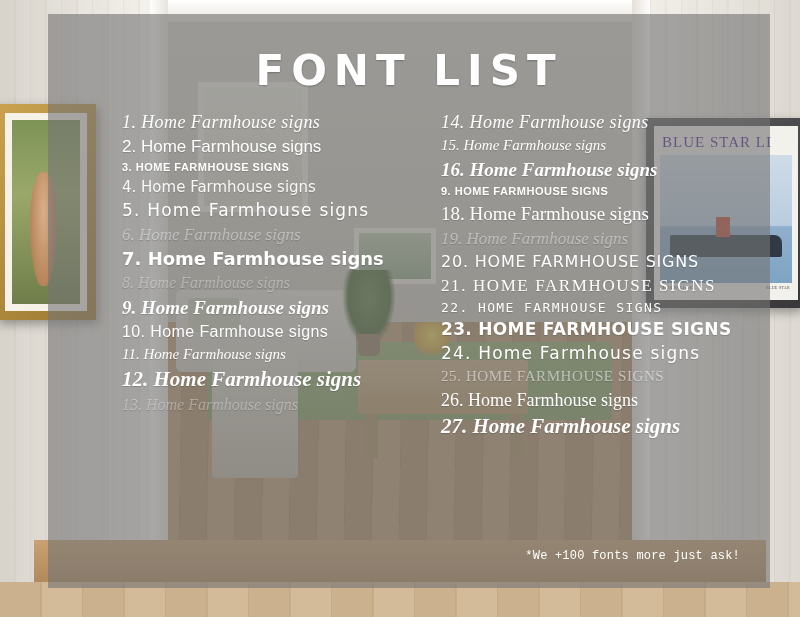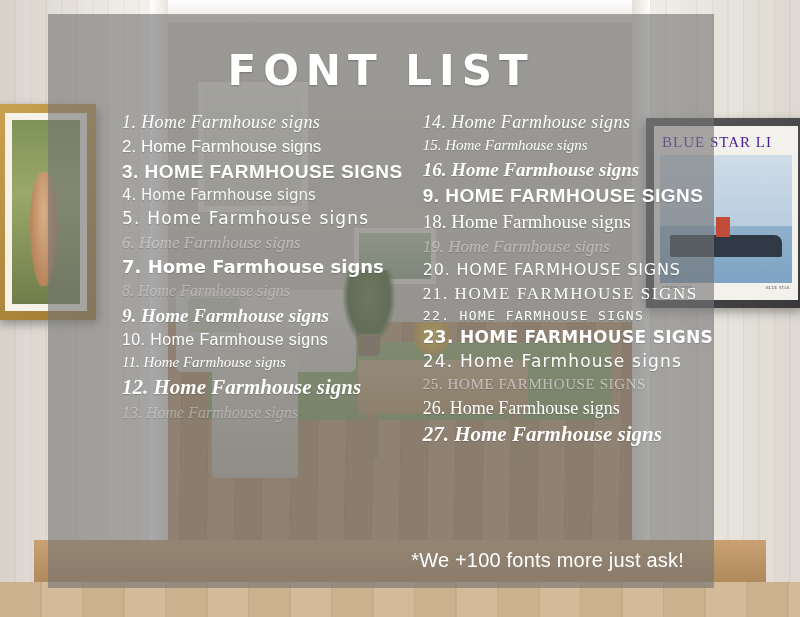--- a/index.html
+++ b/index.html
@@ -271,21 +271,21 @@
     justify-content: space-between;
     padding: 2px 2px 0 2px;
     letter-spacing: 0.3px;
   }
 
   
   .overlay {
     position: absolute;
     left: 48px;
     top: 14px;
-    width: 666px;
+    width: 722px;
     height: 574px;
     background: rgba(116,116,116,0.62);
     box-sizing: border-box;
     padding: 22px 26px 28px 26px;
   }
 
   .title {
     text-align: center;
     color: #ffffff;
     font-family: "DejaVu Sans", sans-serif;
@@ -313,32 +313,32 @@
     color: #ffffff;
     white-space: nowrap;
     line-height: 1.0;
     margin: 0 0 7px 0;
     text-shadow: 0 1px 1px rgba(0,0,0,0.18);
   }
 
   .footnote {
     position: absolute;
     right: 30px;
-    bottom: 16px;
+    bottom: 25px;
     color: #ffffff;
-    font-family: Liberation Sans, sans-serif;
-    font-size: 20px;
+    font-family: Liberation Mono, monospace;
+    font-size: 12px;
     letter-spacing: 0.2px;
   }
 
   
   .s-script       { font-family: "Liberation Serif", serif; font-style: italic; font-size: 18px; letter-spacing: 0.4px; }
   .s-script-bold  { font-family: "Liberation Serif", serif; font-style: italic; font-weight: bold; font-size: 19px; }
   .s-sans         { font-family: "Liberation Sans", sans-serif; font-size: 17px; }
-  .s-sans-caps    { font-family: "Liberation Sans", sans-serif; font-weight: bold; font-size: 19px; letter-spacing: 0.5px; }
+  .s-sans-caps    { font-family: "Liberation Sans", sans-serif; font-weight: bold; font-size: 11px; letter-spacing: 0.5px; }
   .s-serif        { font-family: "Liberation Serif", serif; font-size: 18px; }
   .s-serif-caps   { font-family: "Liberation Serif", serif; font-size: 17px; letter-spacing: 1.6px; }
   .s-mono-caps    { font-family: "DejaVu Sans Mono", monospace; font-size: 13px; letter-spacing: 1.4px; }
   .s-thin         { font-family: "DejaVu Sans", sans-serif; font-size: 15px; font-weight: 400; opacity: 0.92; }
   .s-faint        { font-family: "Liberation Serif", serif; font-style: italic; font-size: 17px; color: rgba(255,255,255,0.45); }
   .s-faint2       { font-family: "Liberation Serif", serif; font-style: italic; font-size: 16px; color: rgba(255,255,255,0.38); }
   .s-faint3       { font-family: "Liberation Serif", serif; font-size: 15px; color: rgba(255,255,255,0.55); letter-spacing: 0.6px; }
   .s-big-script   { font-family: "Liberation Serif", serif; font-style: italic; font-weight: bold; font-size: 21px; }
   .s-small-script { font-family: "Liberation Serif", serif; font-style: italic; font-size: 15px; }
   .s-wide         { font-family: "DejaVu Sans", sans-serif; font-size: 17px; letter-spacing: 1.2px; }

